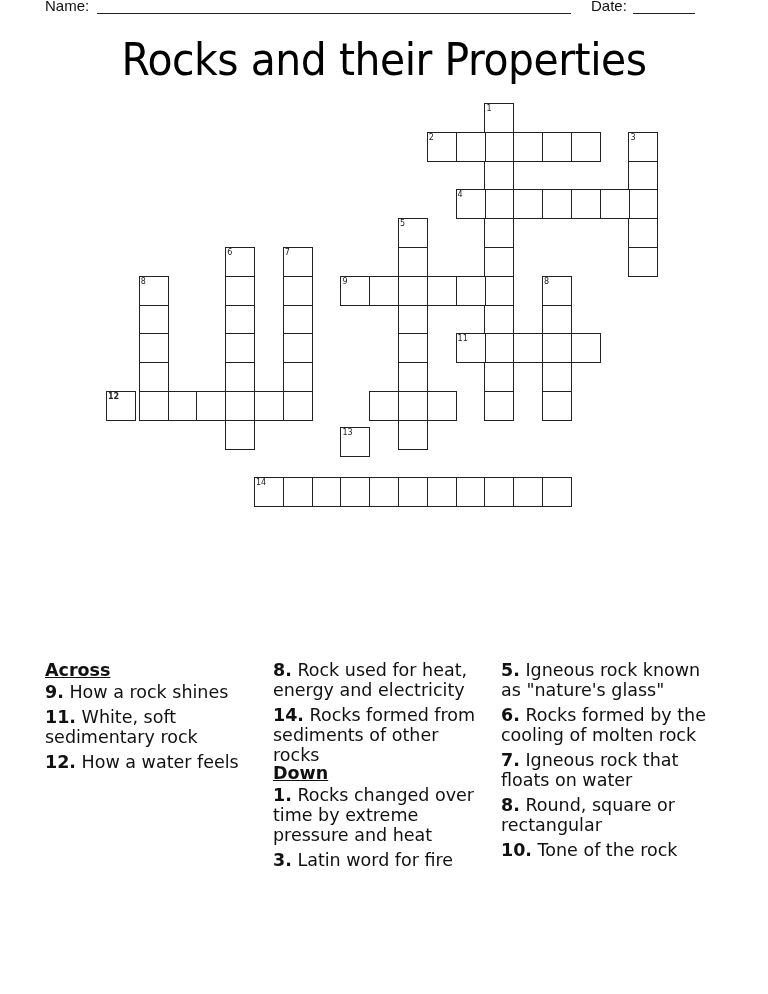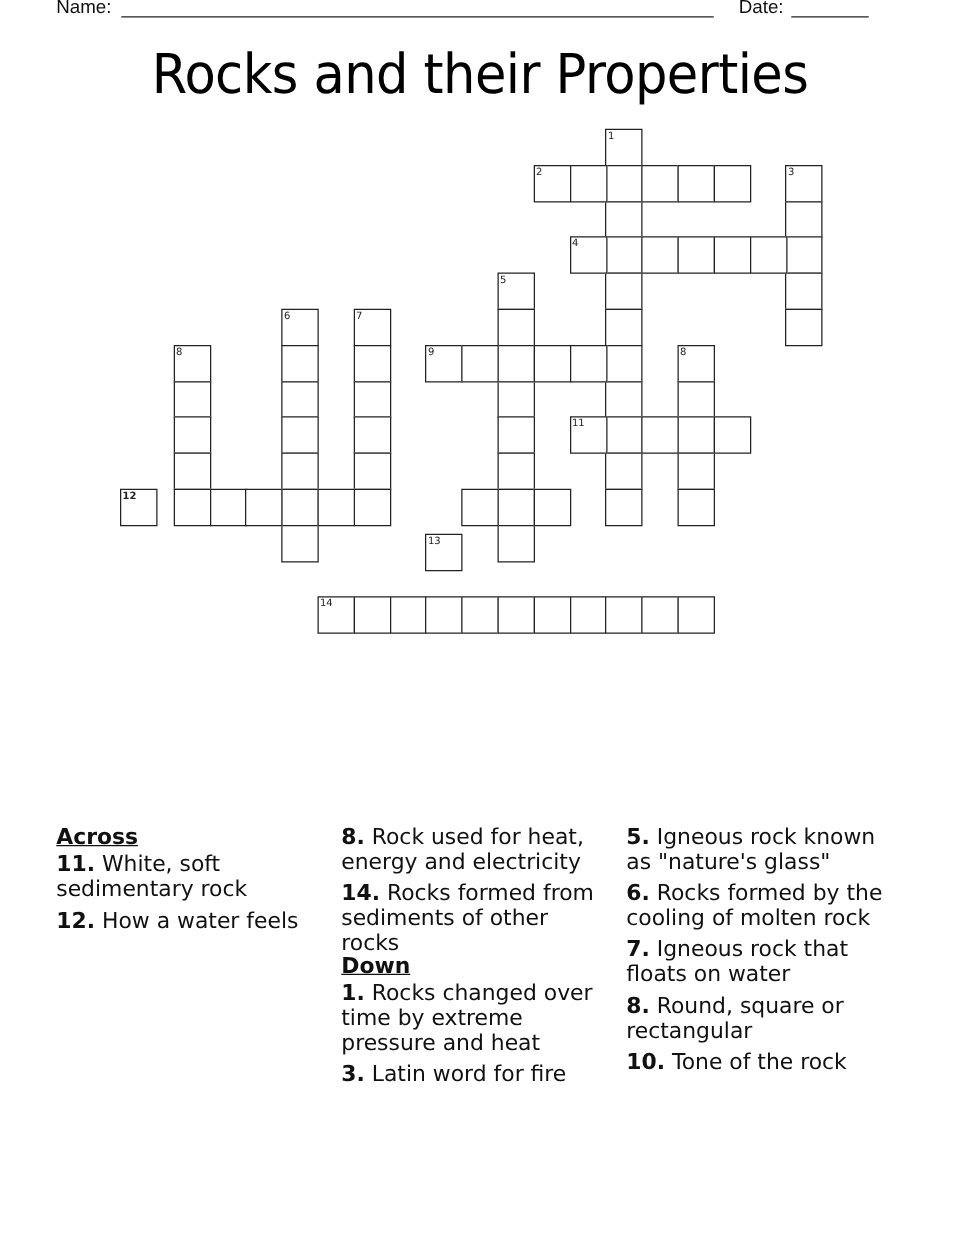--- a/index.html
+++ b/index.html
@@ -131,21 +131,21 @@
     </div>
     <div class="cell" style="left: 542px; top: 304.6px;"></div>
     <div class="cell" style="left: 542px; top: 333.4px;"></div>
     <div class="cell" style="left: 542px; top: 362.2px;"></div>
     <div class="cell" style="left: 542px; top: 391px;"></div>
     <div class="cell" style="left: 455.6px; top: 333.4px;">
       <span class="num">11</span>
     </div>
     <div class="cell" style="left: 513.2px; top: 333.4px;"></div>
     <div class="cell" style="left: 570.8px; top: 333.4px;"></div>
-    <div class="cell" style="left: 96px; top: 391px; font-weight: bold;">
+    <div class="cell" style="left: 106px; top: 391px; font-weight: bold;">
       <span class="num">12</span>
     </div>
     <div class="cell" style="left: 167.6px; top: 391px;"></div>
     <div class="cell" style="left: 196.4px; top: 391px;"></div>
     <div class="cell" style="left: 254px; top: 391px;"></div>
     <div class="cell" style="left: 340.4px; top: 391px; margin-top: 36px;">
       <span class="num">13</span>
     </div>
     <div class="cell" style="left: 369.2px; top: 391px;"></div>
     <div class="cell" style="left: 426.8px; top: 391px;"></div>
@@ -159,20 +159,21 @@
     <div class="cell" style="left: 398px; top: 477.4px;"></div>
     <div class="cell" style="left: 426.8px; top: 477.4px;"></div>
     <div class="cell" style="left: 455.6px; top: 477.4px;"></div>
     <div class="cell" style="left: 484.4px; top: 477.4px;"></div>
     <div class="cell" style="left: 513.2px; top: 477.4px;"></div>
     <div class="cell" style="left: 542px; top: 477.4px;"></div>
   </div>
 
 <div class="clues" id="col-1">
   <span class="heading">Across</span>
+  <span class="clue"><b>9.</b> <span>How a rock shines</span></span>
   <span class="clue"><b>11.</b> <span>White, soft sedimentary rock</span></span>
   <span class="clue"><b>12.</b> <span>How a water feels</span></span>
 </div>
 
 <div class="clues" id="col-2">
   <span class="clue"><b>8.</b> <span>Rock used for heat, energy and electricity</span></span>
   <span class="clue" style="margin-bottom:2px"><b>14.</b> <span>Rocks formed from sediments of other rocks</span></span>
   <span class="heading">Down</span>
   <span class="clue"><b>1.</b> <span>Rocks changed over time by extreme pressure and heat</span></span>
   <span class="clue"><b>3.</b> <span>Latin word for fire</span></span>

